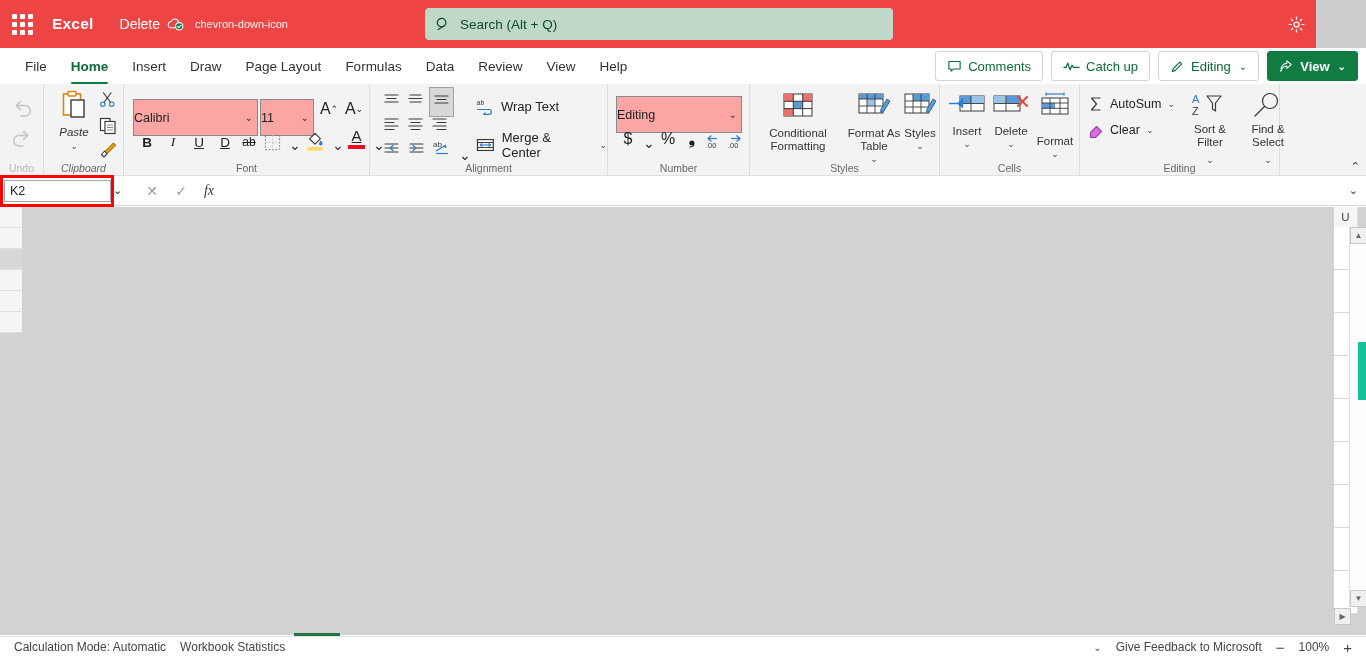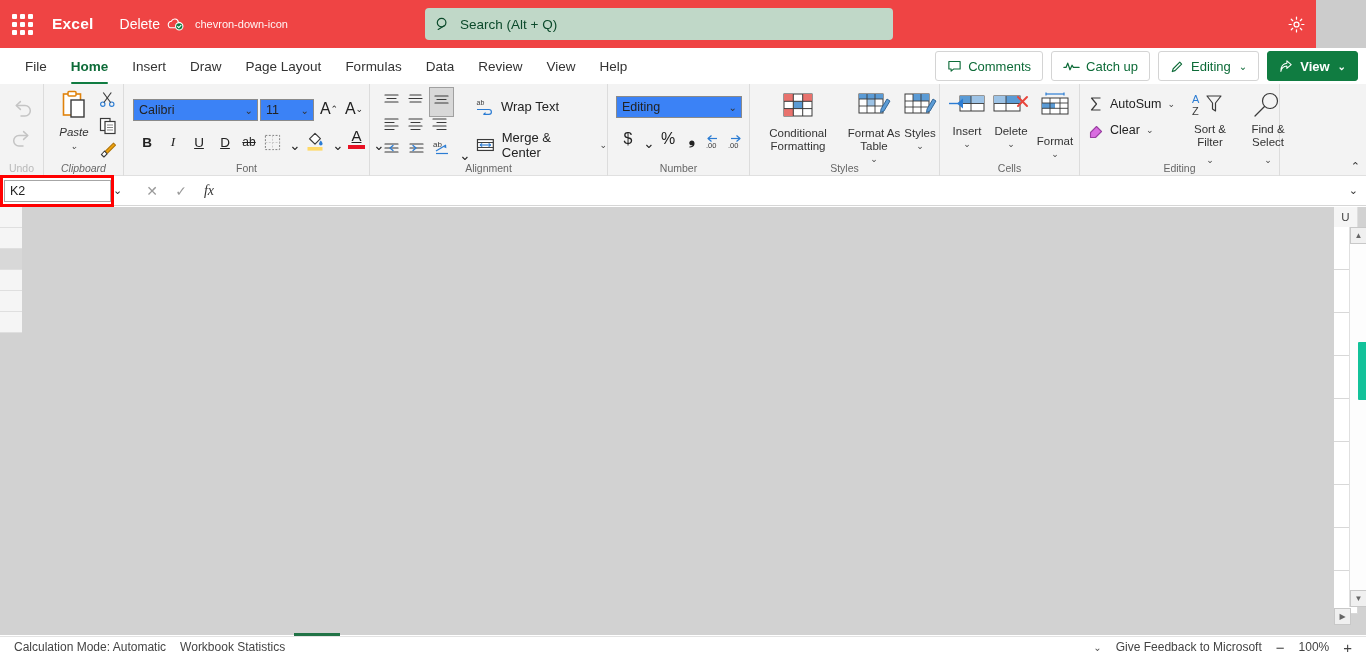--- a/index.html
+++ b/index.html
@@ -95,22 +95,22 @@
   .ribbon-collapse {
     position: absolute; right: 6px; bottom: 2px; font-size: 11px; color: #333; cursor: pointer;
   }
 
   .icobtn { position: absolute; cursor: pointer; }
   .lbl-sm { font-size: 11.5px; color: #333; text-align: center; line-height: 13px; }
   .caret { font-size: 9px; color: #444; }
 
   
   .combo {
-    position: absolute; border: 1px solid #8a8a8a; background: #3b82f6; height: 22px;
-    display: flex; align-items: center; padding-left: 5px; font-size: 12.5px; color: #222;
+    position: absolute; border: 1px solid #8a8a8a; background: #fca5a5; height: 37px;
+    display: flex; align-items: center; font-size: 12.5px; color: #222;
     cursor: pointer;
   }
   .combo .cv {
     position: absolute; right: 4px; font-size: 10px; color: #333;
   }
   .fbtn {
     position: absolute; width: 22px; height: 22px; display: flex; align-items: center;
     justify-content: center; font-size: 13.5px; color: #222; cursor: pointer;
   }
 

